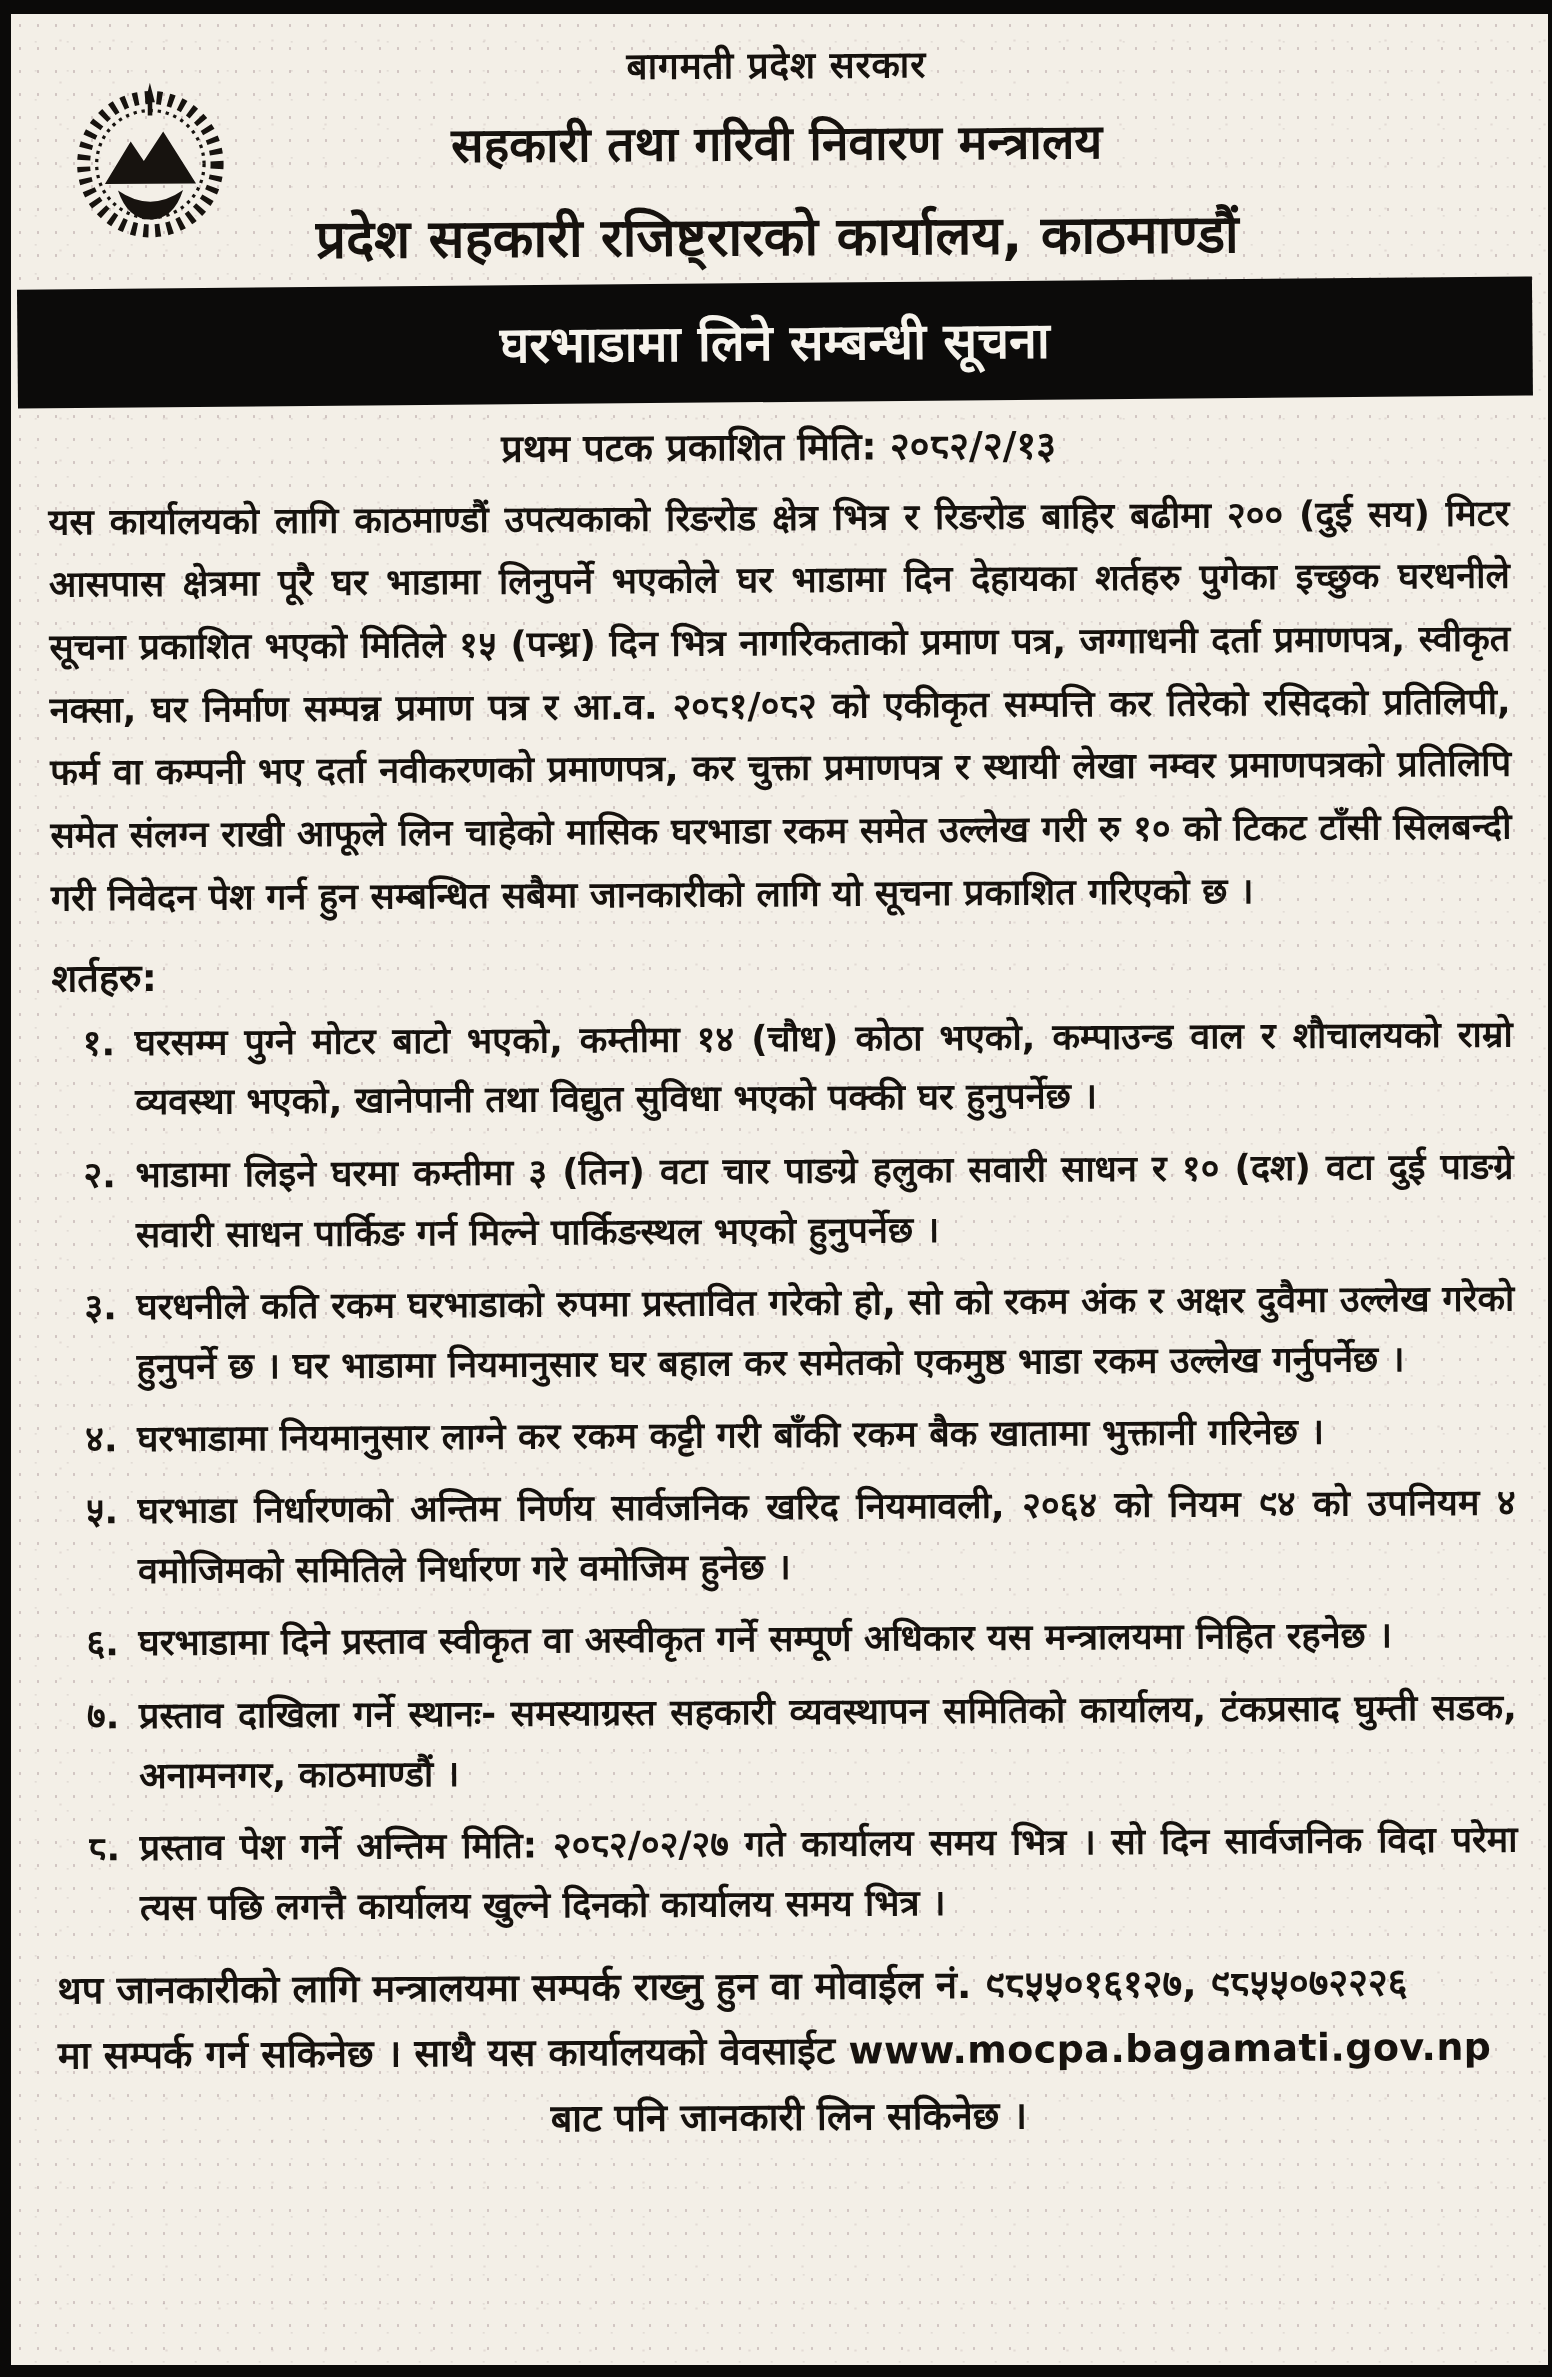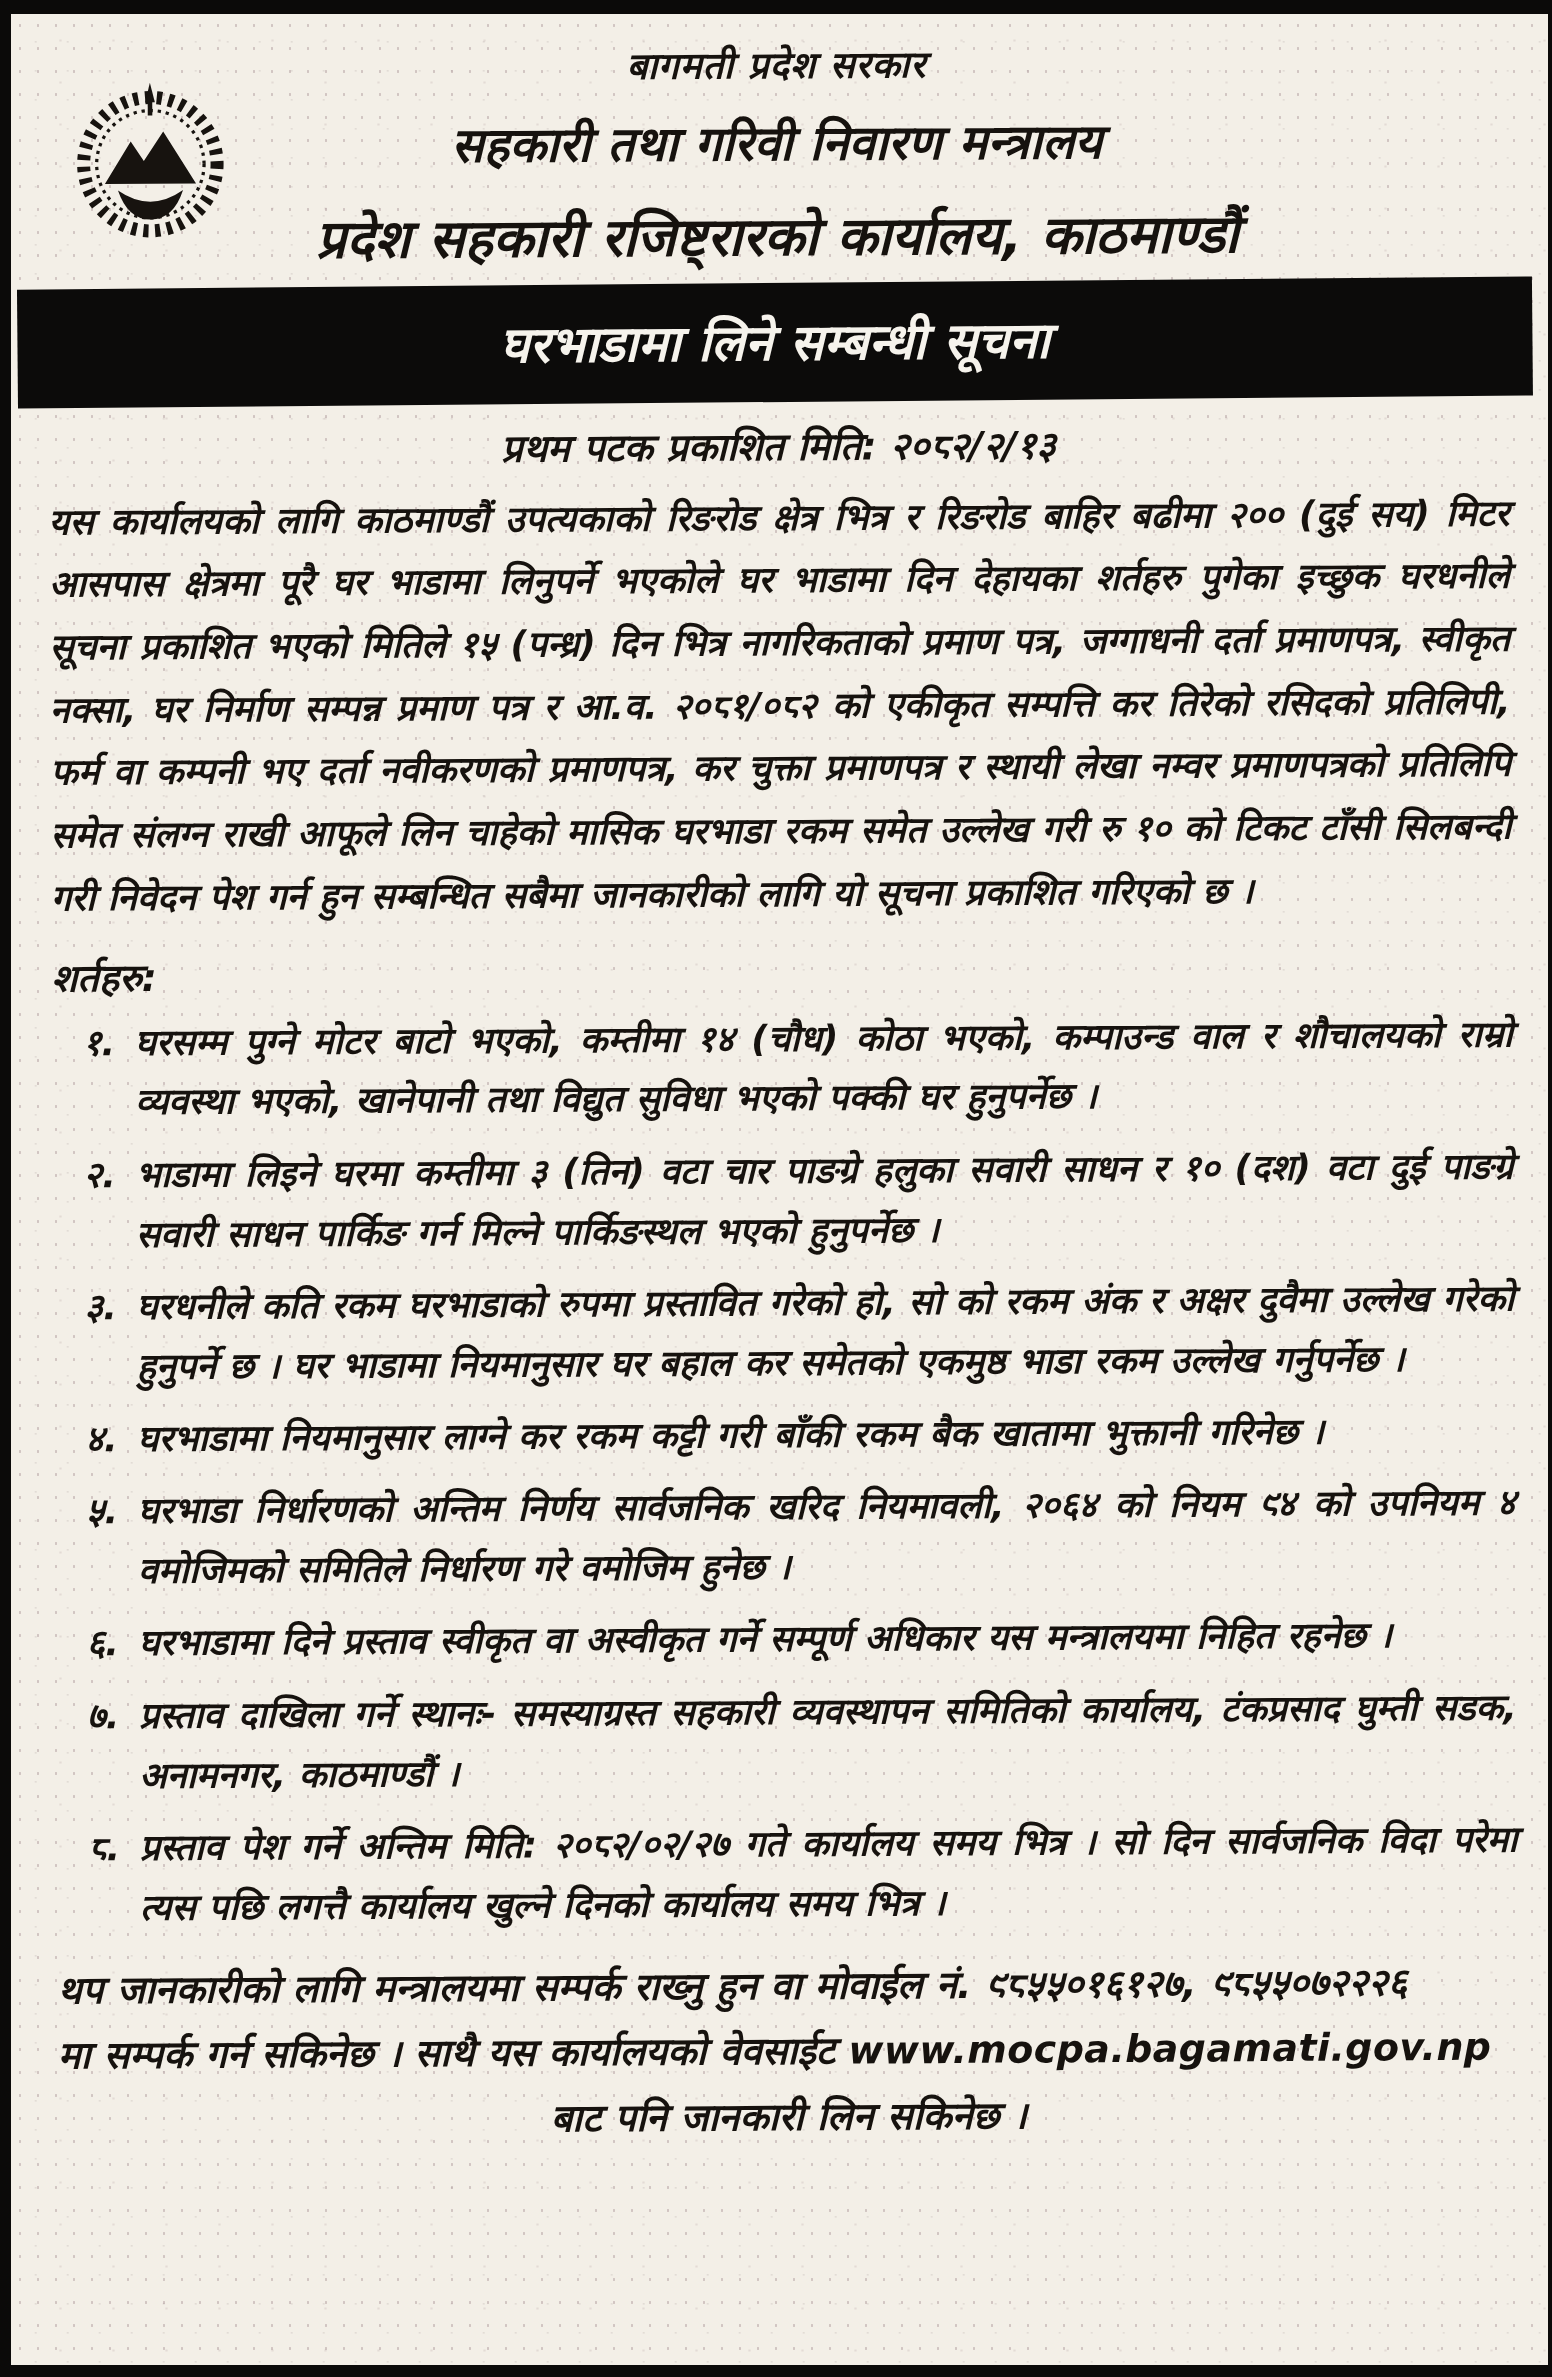--- a/index.html
+++ b/index.html
@@ -15,21 +15,20 @@
       radial-gradient(rgba(74,28,44,.20) 0.9px, transparent 1.3px),
       radial-gradient(rgba(40,16,26,.14) 0.8px, transparent 1.2px),
       radial-gradient(rgba(90,40,60,.10) 1px, transparent 1.5px);
     background-size:18px 23px, 32px 29px, 53px 42px;
     background-position:0 0, 8.7px 13.4px, 23px 5.5px;
     border-top:14px solid #0b0a09;
     border-left:11px solid #0b0a09;
     border-right:5.5px solid #0b0a09;
     border-bottom:12.6px solid #0b0a09;
     box-sizing:border-box;
-    font-style:italic;
   }
   .sheet{
     position:relative;
     padding:20.5px 35px 7.9px 41px;
     transform:rotate(-0.35deg);
     color:#16120e;
   }
   
   .header{position:relative;min-height:211px;}
   .emblem{

